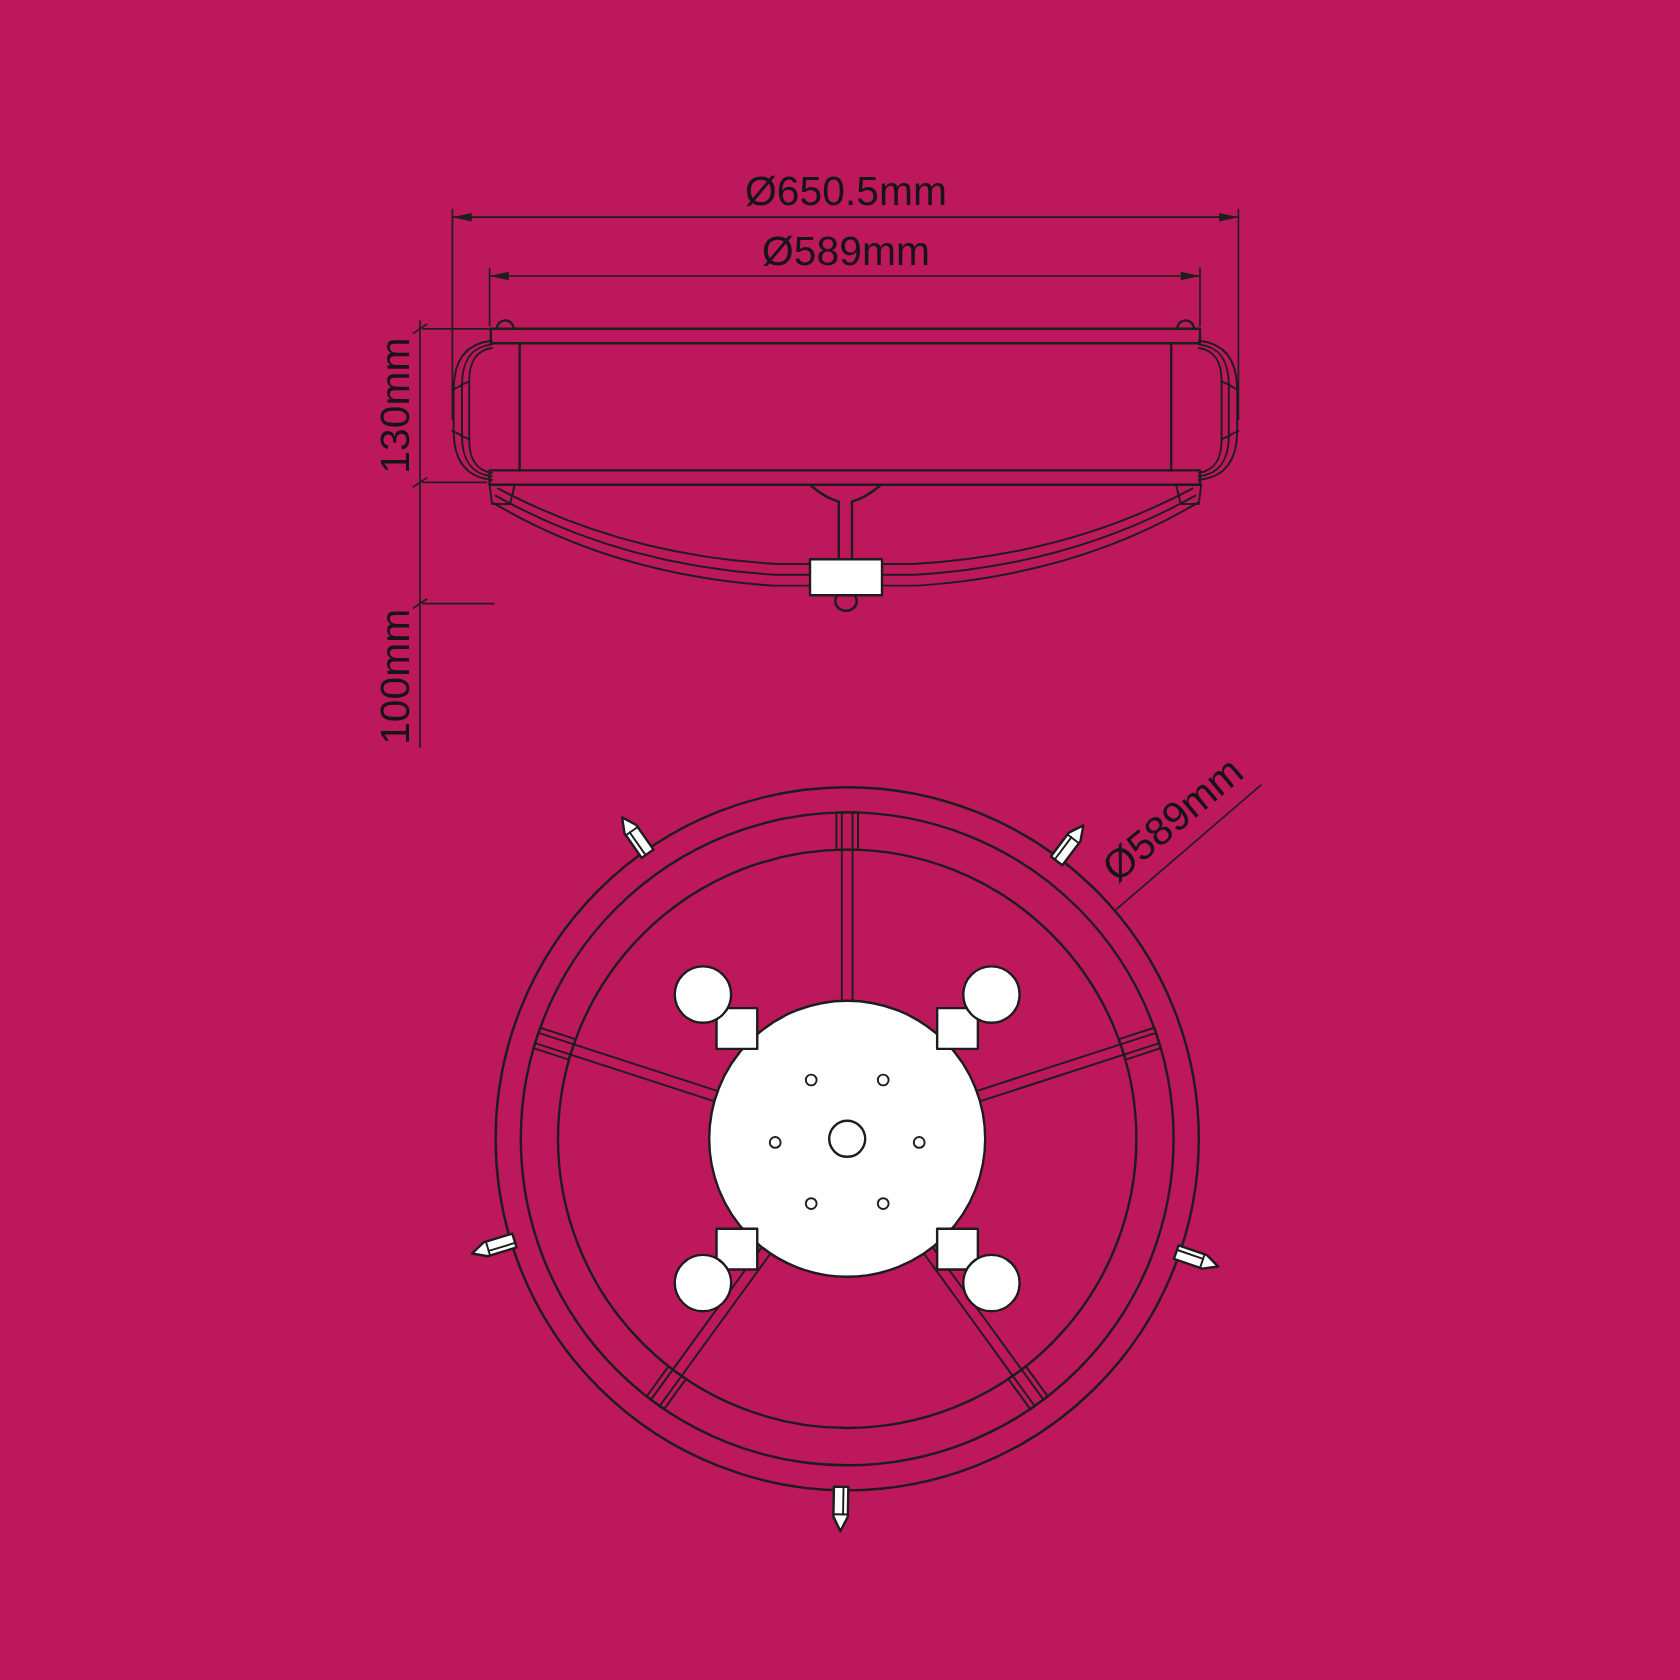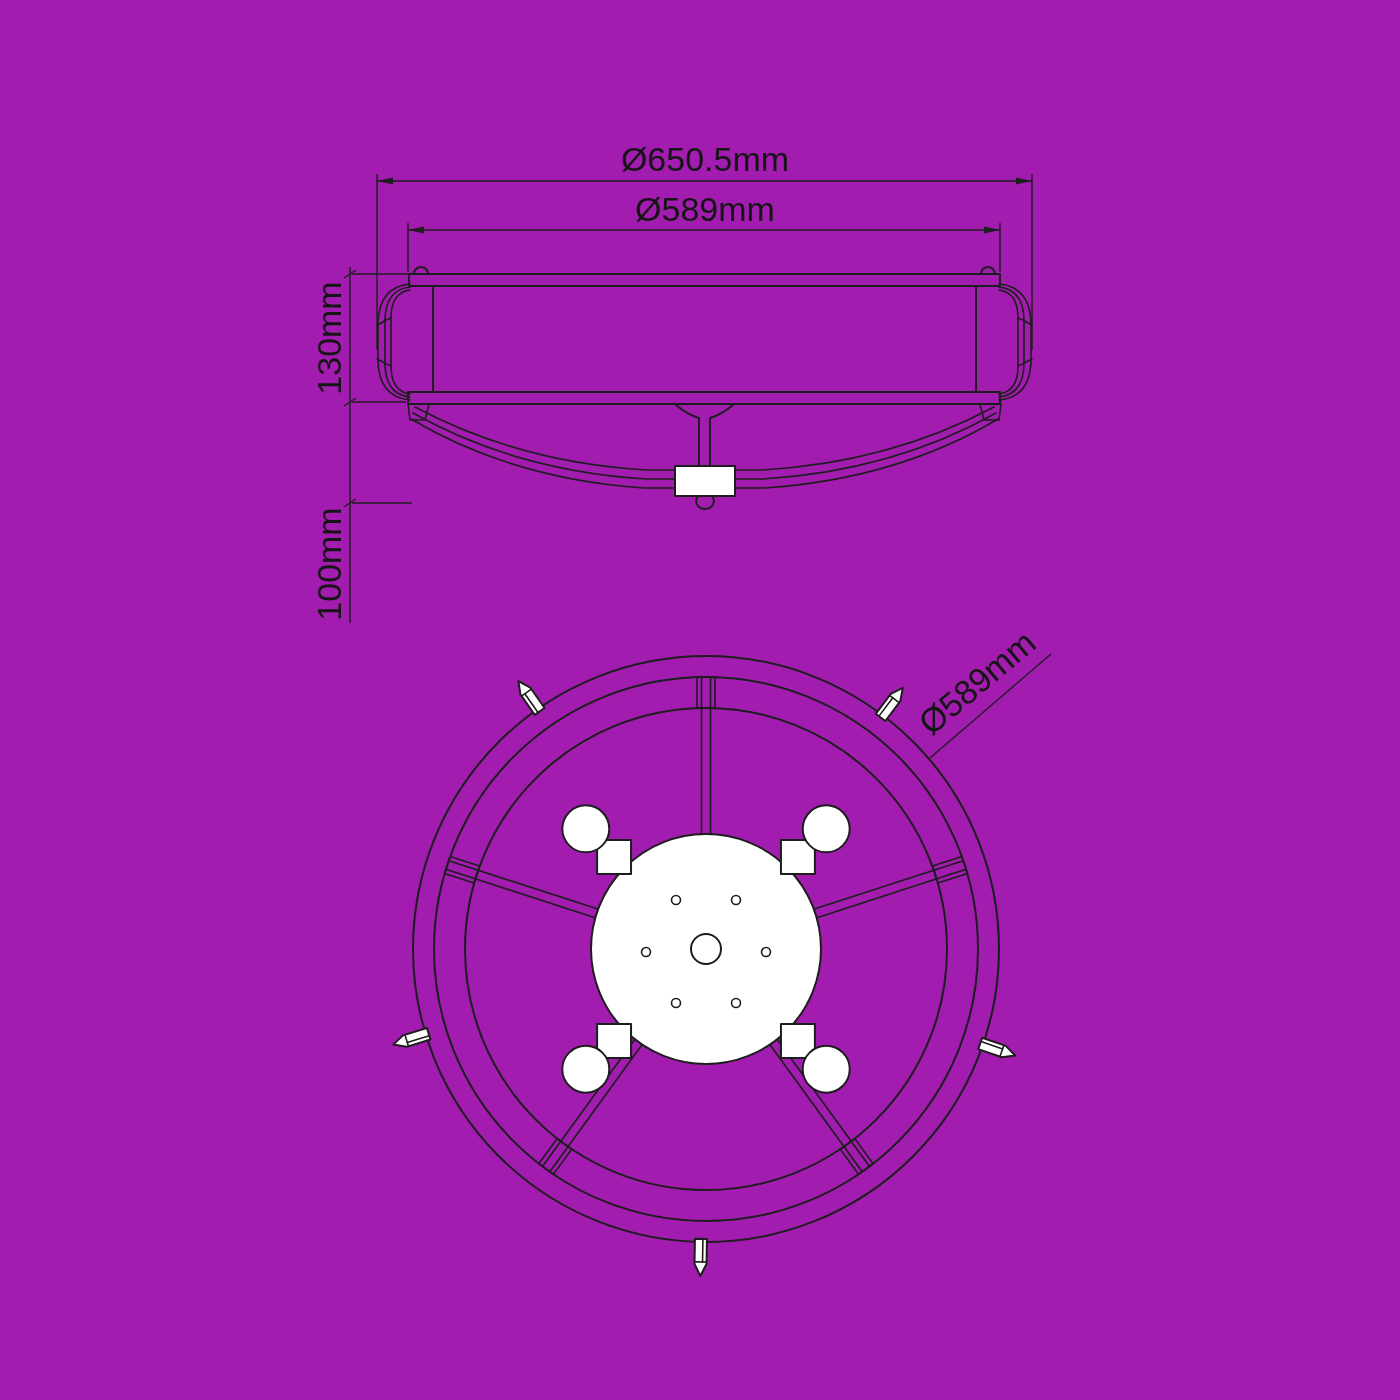--- a/index.html
+++ b/index.html
@@ -1,16 +1,16 @@
 <!DOCTYPE html>
 <html><head>
 <meta charset="utf-8">
 <style>
   html,body{margin:0;padding:0;background:#ffffff;}
-  .canvas{width:1400px;height:1400px;position:relative;background:#a21caf;overflow:hidden;}
+  .canvas{width:1400px;height:1400px;position:relative;background:#be185d;overflow:hidden;}
   svg{display:block;}
   .geo{fill:none;stroke:#1d1d1d;stroke-width:2;stroke-linecap:round;stroke-linejoin:round;}
   .geo-thin{fill:none;stroke:#1d1d1d;stroke-width:1.6;stroke-linecap:round;stroke-linejoin:round;}
   .dim{fill:none;stroke:#1e1e1e;stroke-width:1.4;stroke-linecap:butt;}
   .wfill{fill:#ffffff;stroke:#1d1d1d;stroke-width:2;stroke-linejoin:round;}
   .solid{fill:#1e1e1e;stroke:none;}
   .dimtext{font-family:"Liberation Sans","DejaVu Sans",sans-serif;font-size:34px;fill:#151515;}
   .mid{text-anchor:middle;}
 </style>
 </head>

